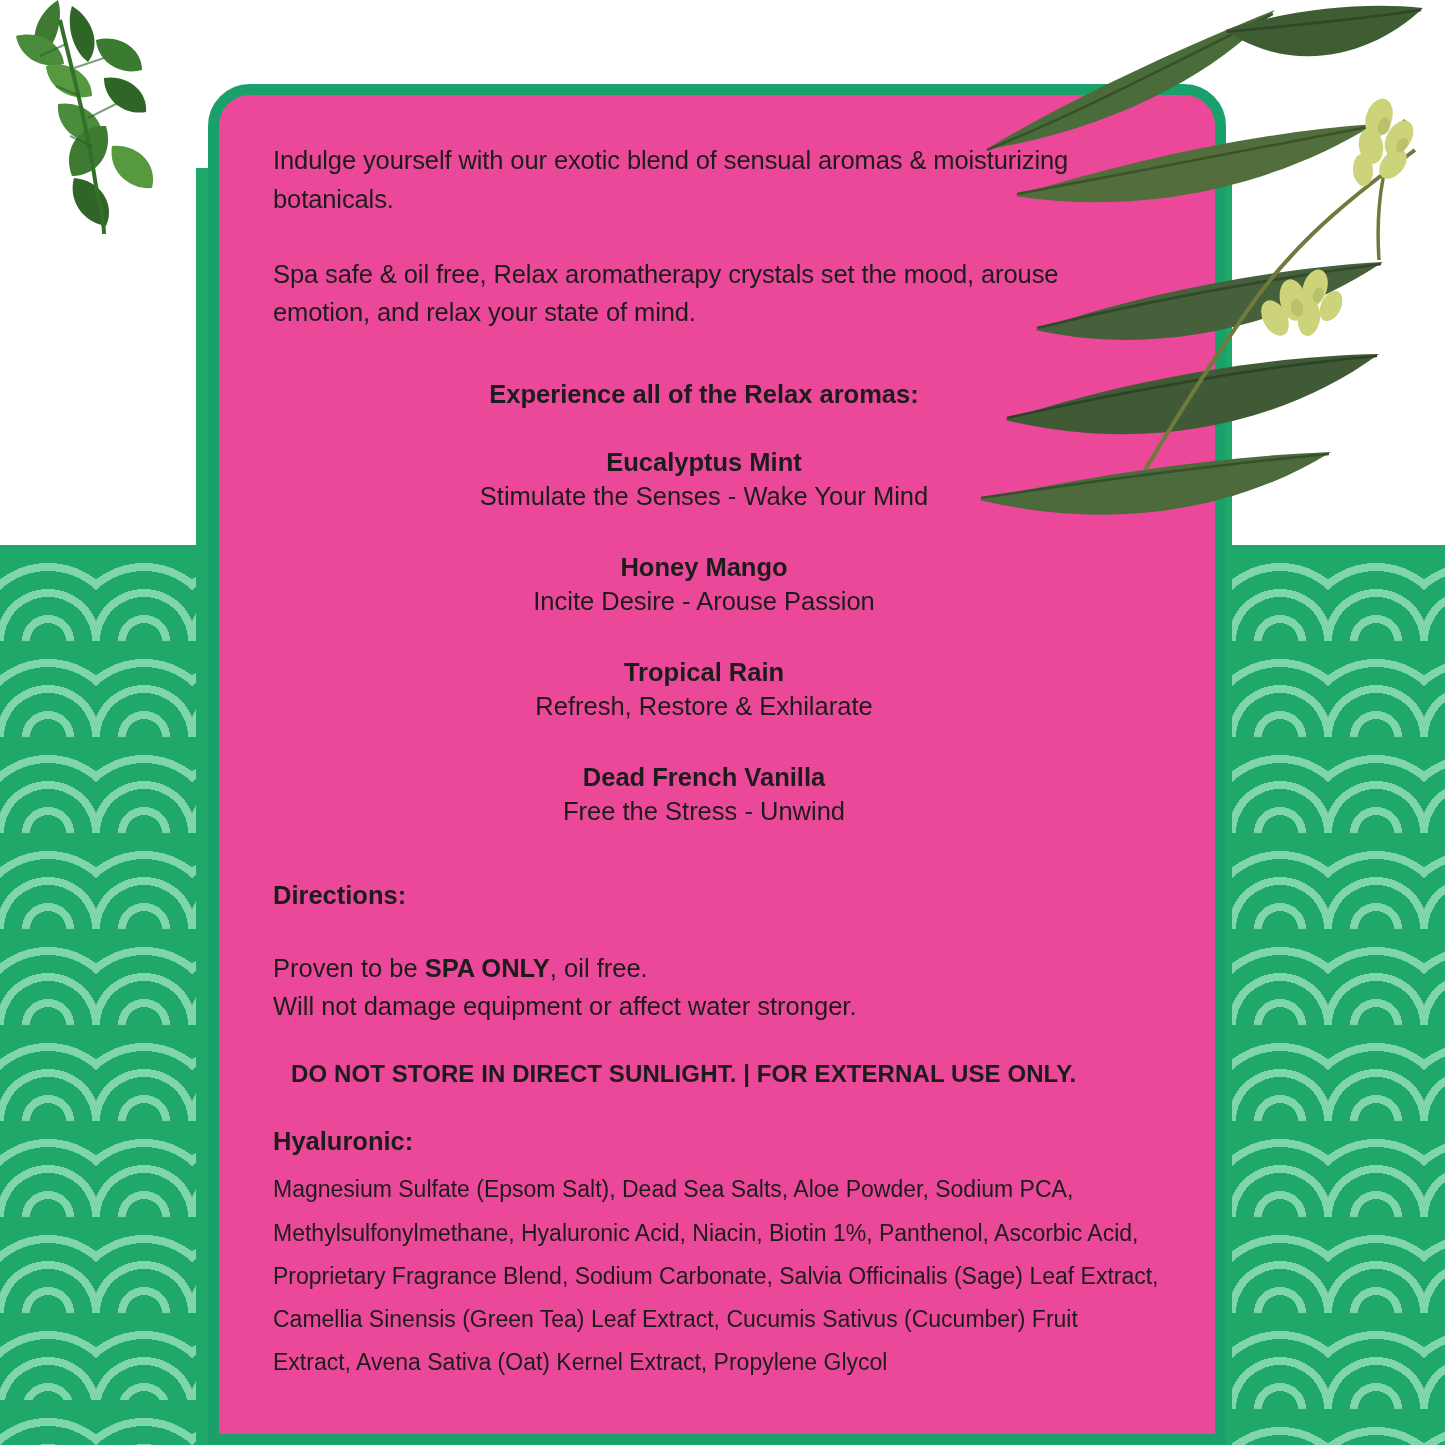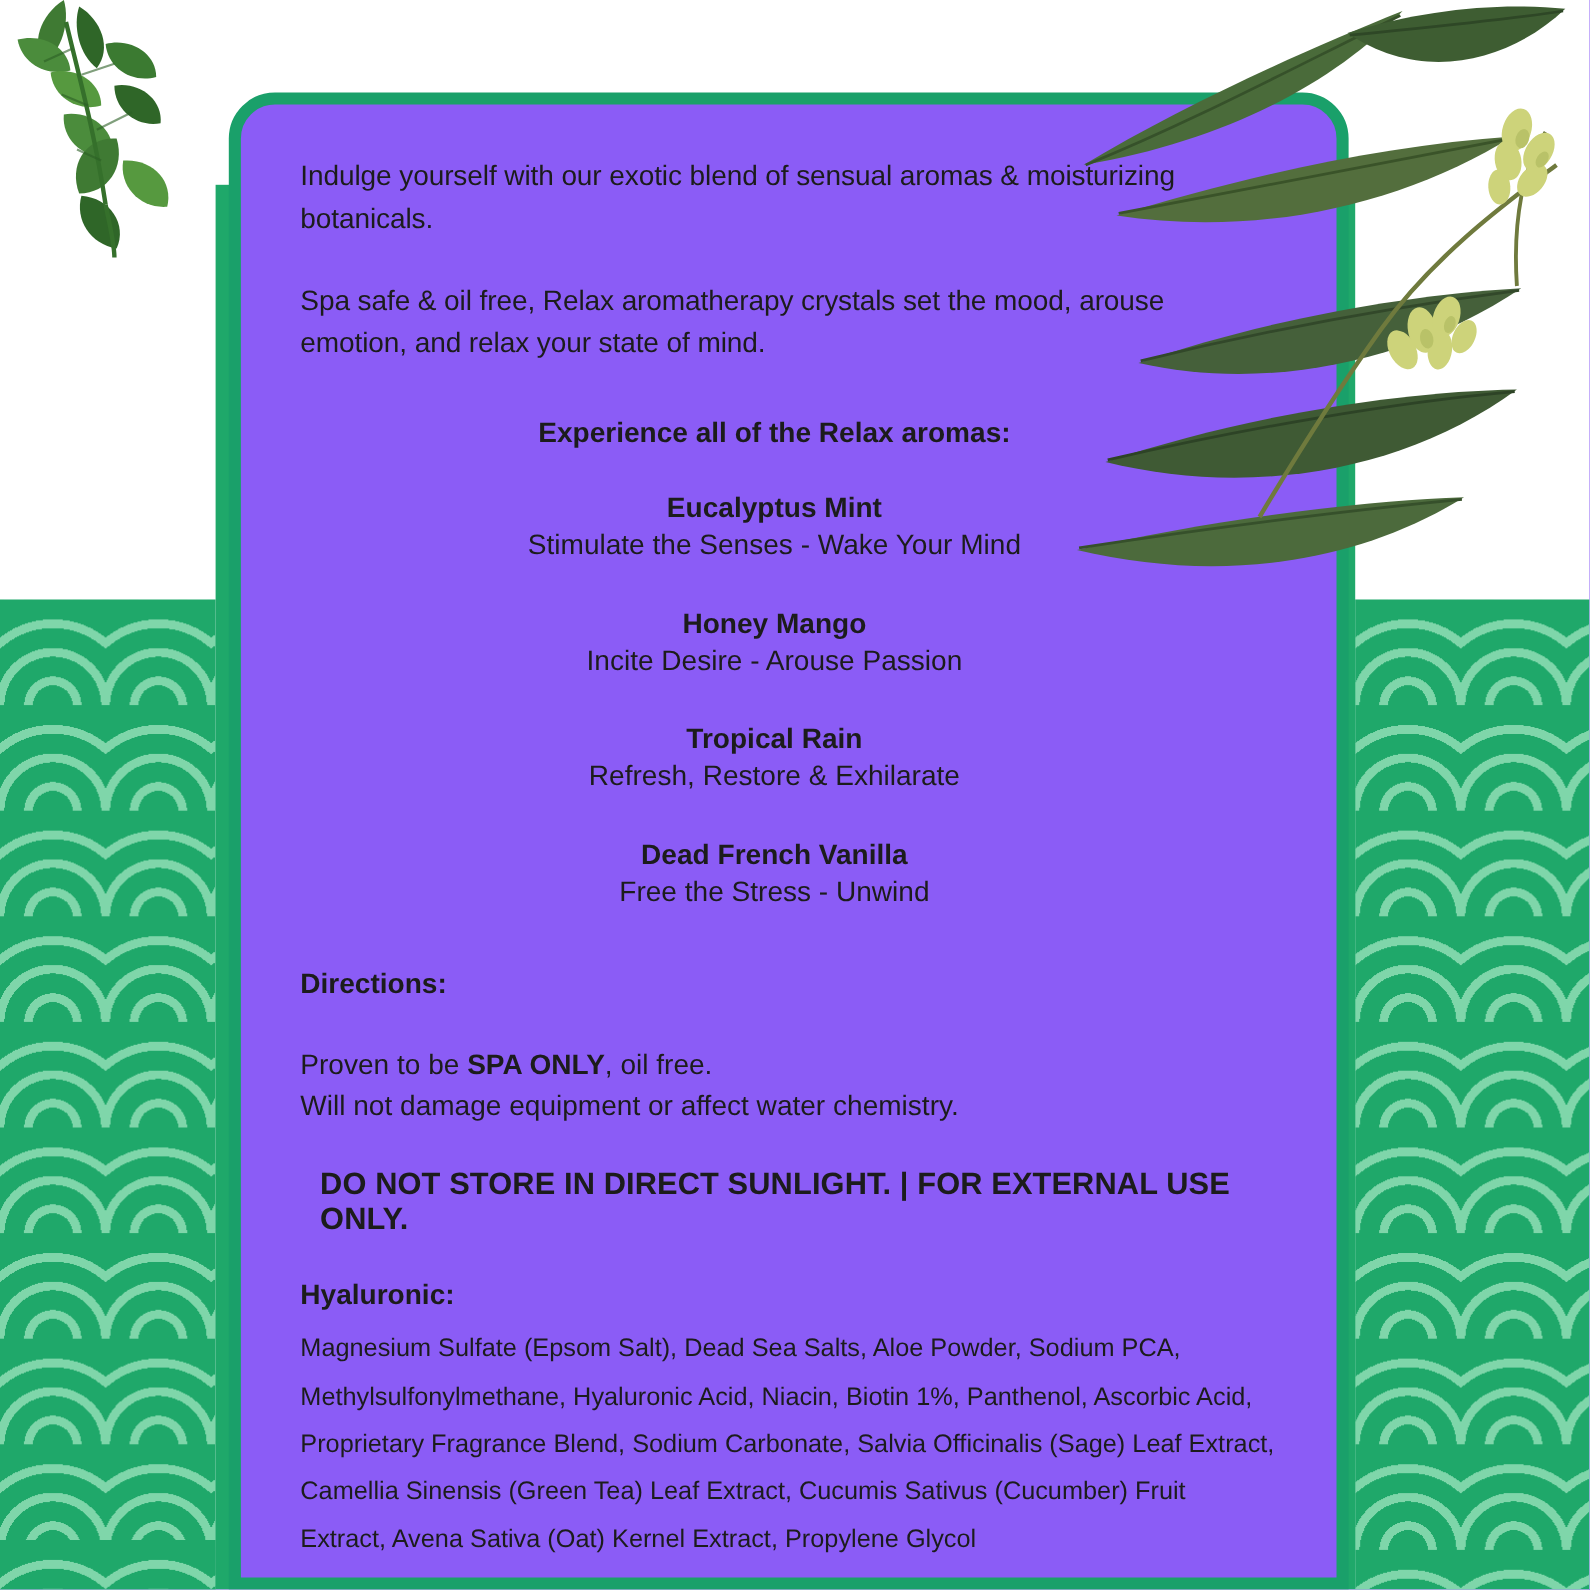--- a/index.html
+++ b/index.html
@@ -54,21 +54,21 @@
     background: #1fa86a;
   }
 
   
   .card {
     position: absolute;
     left: 208px;
     top: 84px;
     width: 1018px;
     height: 1361px;
-    background: #8b5cf6;
+    background: #ec4899;
     border: 11px solid #1aa06a;
     border-radius: 42px 42px 0 0;
     box-sizing: border-box;
     overflow: hidden;
   }
   .card-inner {
     padding: 46px 54px 0 54px;
   }
 
   
@@ -114,21 +114,21 @@
   .block-spacer-md { height: 34px; }
 
   .body-line {
     font-size: 25.5px;
     line-height: 1.52;
     margin: 0;
     max-width: 890px;
   }
 
   .warning {
-    font-size: 28px;
+    font-size: 24px;
     font-weight: bold;
     margin: 0;
     padding-left: 18px;
     letter-spacing: 0.1px;
   }
 
   .ingredients-body {
     font-size: 23px;
     line-height: 1.88;
     margin: 8px 0 0 0;
@@ -190,21 +190,21 @@
       <div class="aroma-tag">Free the Stress - Unwind</div>
     </div>
 
     <div class="block-spacer-lg"></div>
 
     <p class="section-label">Directions:</p>
 
     <div class="block-spacer-md"></div>
 
     <p class="body-line"><span>Proven to be </span><b>SPA ONLY</b><span>, oil free.</span></p>
-    <p class="body-line">Will not damage equipment or affect water chemistry.</p>
+    <p class="body-line">Will not damage equipment or affect water stronger.</p>
 
     <div class="block-spacer-md"></div>
 
     <p class="warning">DO NOT STORE IN DIRECT SUNLIGHT.  |  FOR EXTERNAL USE ONLY.</p>
 
     <div class="block-spacer-md"></div>
 
     <p class="section-label">Hyaluronic:</p>
     <p class="ingredients-body">Magnesium Sulfate (Epsom Salt), Dead Sea Salts, Aloe Powder, Sodium PCA, Methylsulfonylmethane, Hyaluronic Acid, Niacin, Biotin 1%, Panthenol, Ascorbic Acid, Proprietary Fragrance Blend, Sodium Carbonate, Salvia Officinalis (Sage) Leaf Extract, Camellia Sinensis (Green Tea) Leaf Extract, Cucumis Sativus (Cucumber) Fruit Extract, Avena Sativa (Oat) Kernel Extract, Propylene Glycol</p>
 

